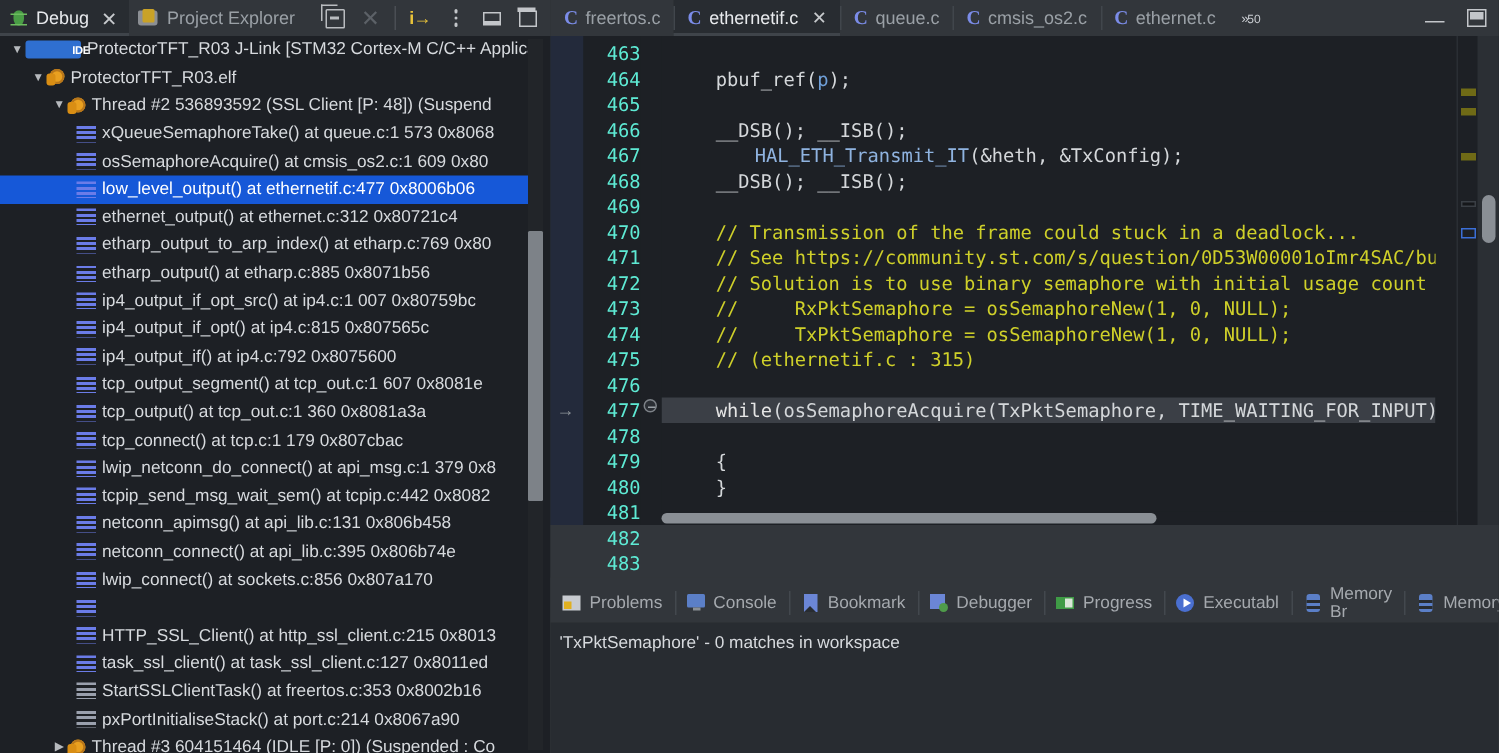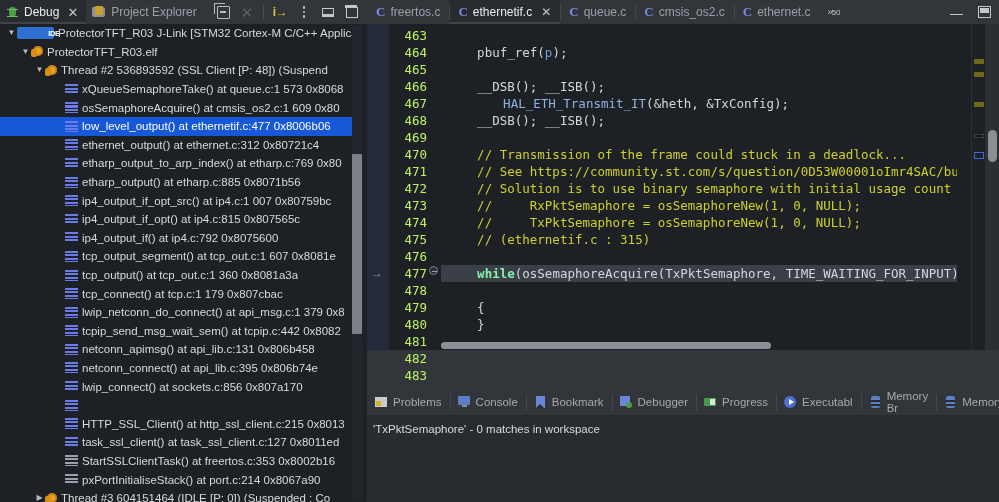--- a/index.html
+++ b/index.html
@@ -101,21 +101,21 @@
   }
   .gear-icon:after{
     content:""; position:absolute;left:0px;top:4px;width:6px;height:8px;background:#d98e14;border-radius:2px;
   }
   .stack-icon {
     width:13px;height:11px;flex:0 0 13px;margin-right:4px; margin-left:2px;
     background: repeating-linear-gradient(to bottom,#6b7ce8 0 2px, transparent 2px 3.5px);
   }
   .stack-icon.grey { background: repeating-linear-gradient(to bottom,#9aa0ad 0 2px, transparent 2px 3.5px); }
 
-  .ind1{ padding-left: 6px;} .ind2{ padding-left: 20px;} .ind3{ padding-left:34px;} .ind4{ padding-left:52px;}
+  .ind1{ padding-left: 6px;} .ind2{ padding-left: 20px;} .ind3{ padding-left:34px;} .ind4{ padding-left:38px;}
 
   .tree-scroll {
     position:absolute; right: 5px; top:26px; width: 10px; height: 474px; background:#222529;
   }
   .tree-thumb { position:absolute; left:0; top: 128px; width:10px; height:180px; background:#7d8288; border-radius:1px;}
 
   
   .editor-area { position:absolute; left: 367px; top:0; width: 632px; height: 502px; background:#32363b;}
   .etabbar { position:absolute; left:0; top:0; width:632px; height:24px; background:#32363b; display:flex; align-items:stretch;}
   .etab {
@@ -133,35 +133,35 @@
   .ewin-btns{ position:absolute; right:4px; top:0; height:24px; display:flex; align-items:center; gap:6px;}
 
   .code-wrap {
     position:absolute; left:0; top:24px; width:632px; height:326px; background:#1d2025;
   }
   .code-marker-col{
     position:absolute; left:0; top:0; width:22px; height:326px; background:#232a3b;
   }
   .code-gutter {
     position:absolute; left:22px; top:0; width: 38px; height:326px; background:#1d2025;
-    text-align:right; color:#bef264; font-family:"DejaVu Sans Mono", monospace; font-size:12.5px;
+    text-align:right; color:#5eead4; font-family:"DejaVu Sans Mono", monospace; font-size:12.5px;
     padding-top: 3px;
   }
   .code-fold {
     position:absolute; left:60px; top:0; width:14px; height:326px; background:#1d2025;
   }
   .code-text {
     position:absolute; left:74px; top:0; right:42px; height:326px; overflow:hidden;
     font-family:"DejaVu Sans Mono", monospace; font-size:12.5px; color:#d4d7da;
     padding-top:3px; white-space:pre;
   }
   .ln { height:17px; line-height:17px; }
   .code-text .ln { padding-left:6px; }
   .cl-comment{ color:#cfd02a; }
-  .cl-kw { color:#86efac; font-weight:bold;}
+  .cl-kw { color:#e5e5e5; font-weight:normal;}
   .cl-var { color:#6f9fd8;}
   .cl-type{ color:#8fb3e0;margin-left:26px;}
   .hl-line { background:#3b3f46; }
   .cur-arrow{ position:absolute; left:4px; color:#8d9399; font-size:12px; line-height:17px;}
   .fold-minus{
     position:absolute; left:2px; width:9px;height:9px;border:1px solid #7d8288;border-radius:50%;
     background:#2a2e34;
   }
   .fold-minus:after{content:"";position:absolute;left:1.5px;top:3.5px;width:5px;height:1px;background:#9aa0a6;}
 

